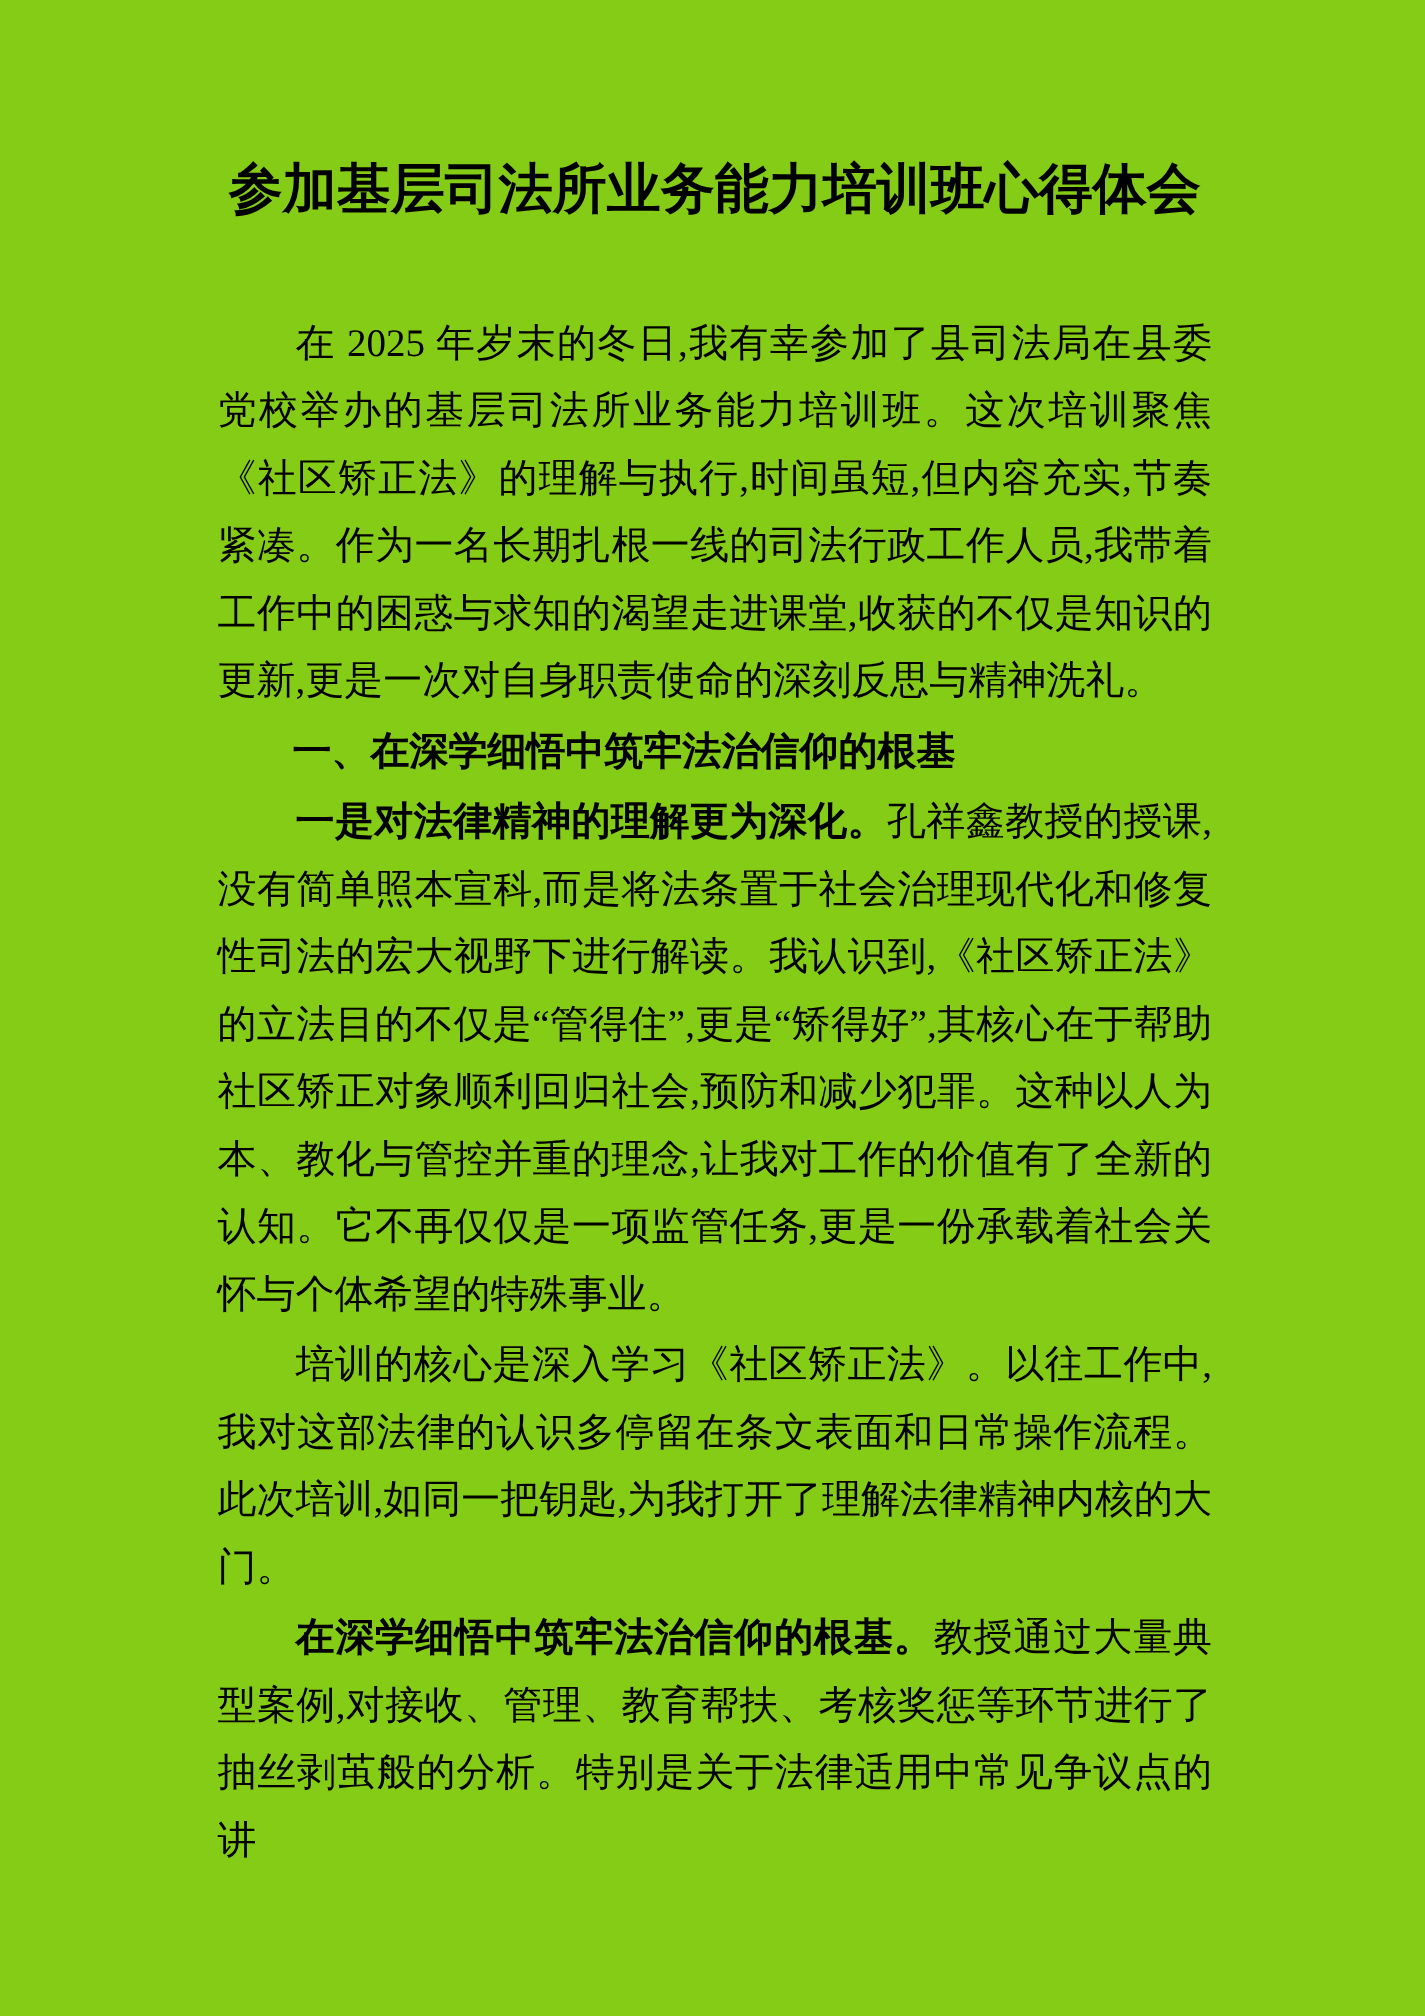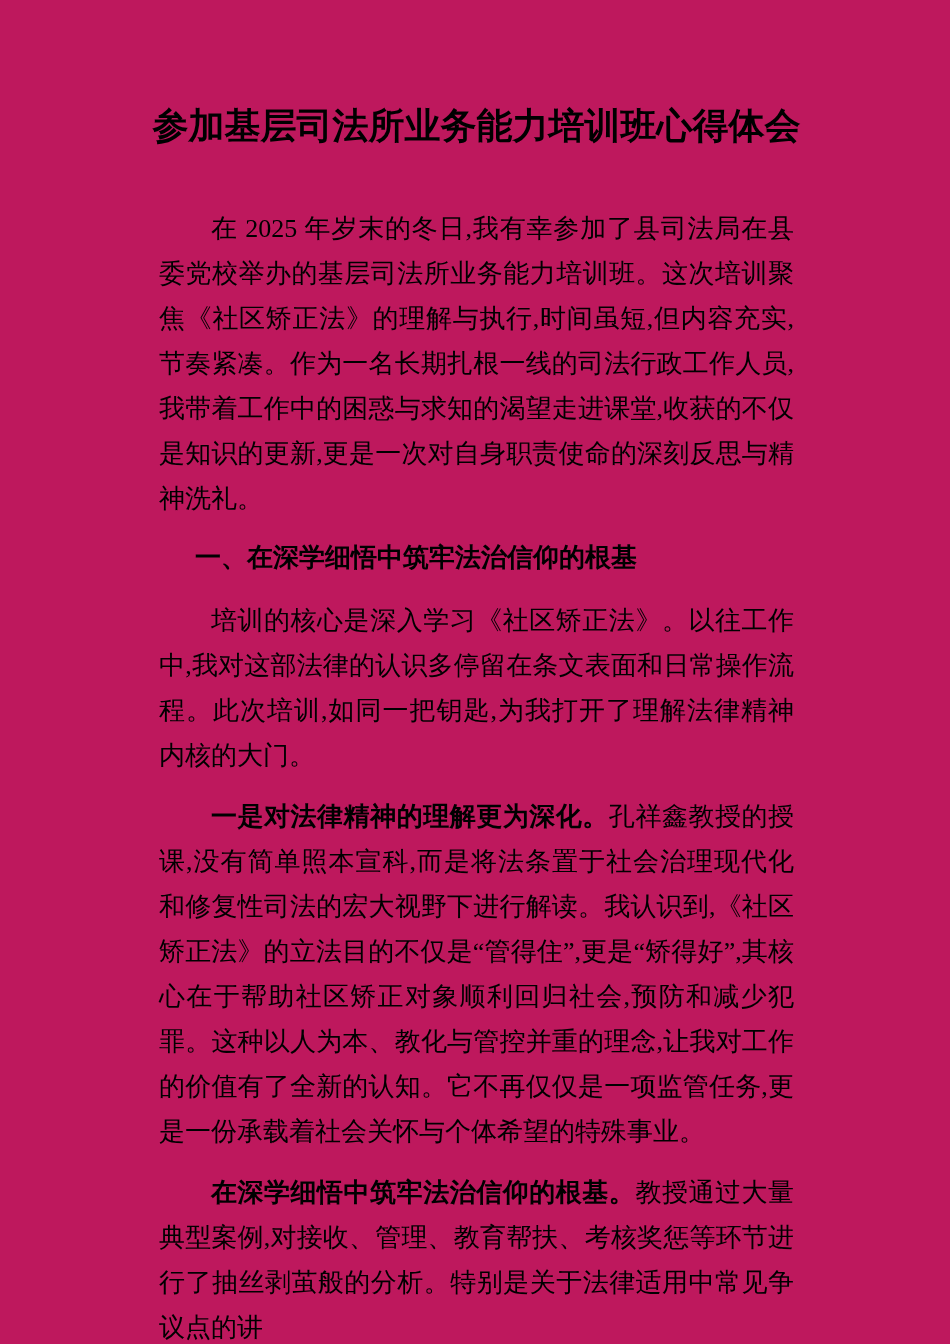--- a/index.html
+++ b/index.html
@@ -1,20 +1,20 @@
 <!DOCTYPE html>
 <html lang="zh"><head>
 <meta charset="utf-8">
 <style>
   html, body { margin: 0; padding: 0; background: #ffffff; }
   .page {
     position: relative;
     width: 950px;
     height: 1344px;
-    background: #be185d;
+    background: #84cc16;
     color: #000000;
     box-sizing: border-box;
     padding: 102px 140px 0 143px;
     overflow: hidden;
   }
   .doc-title {
     margin: 0;
     font-family: "Liberation Serif", "DejaVu Serif", serif;
     font-weight: bold;
     font-size: 36px;
@@ -26,41 +26,41 @@
   .doc-body {
     margin-top: 56px;
     font-family: "Liberation Serif", "DejaVu Serif", serif;
     font-size: 26px;
     line-height: 45px;
     text-align: justify;
     text-justify: inter-ideograph;
     color: #000000;
   }
   .doc-body p {
-    margin: 16px;
+    margin: 2px;
     text-indent: 2em;
   }
   .doc-body h2.section-heading {
     margin: 0;
-    font-family: Liberation Mono, monospace;
+    font-family: Liberation Serif, serif;
     font-weight: bold;
     font-size: 26px;
     line-height: 45px;
     text-indent: 2em;
   }
   .paragraph-lead {
     font-weight: bold;
     font-family: "Liberation Serif", "DejaVu Serif", serif;
   }
 </style>
 </head>
 <body>
 
 <div class="page">
   <h1 class="doc-title">参加基层司法所业务能力培训班心得体会</h1>
   <div class="doc-body" id="doc-body">
       <p><span>在 2025 年岁末的冬日,我有幸参加了县司法局在县委党校举办的基层司法所业务能力培训班。这次培训聚焦《社区矫正法》的理解与执行,时间虽短,但内容充实,节奏紧凑。作为一名长期扎根一线的司法行政工作人员,我带着工作中的困惑与求知的渴望走进课堂,收获的不仅是知识的更新,更是一次对自身职责使命的深刻反思与精神洗礼。</span></p>
       <h2 class="section-heading">一、在深学细悟中筑牢法治信仰的根基</h2>
+      <p><strong class="paragraph-lead">一是对法律精神的理解更为深化。</strong><span>孔祥鑫教授的授课,没有简单照本宣科,而是将法条置于社会治理现代化和修复性司法的宏大视野下进行解读。我认识到,《社区矫正法》的立法目的不仅是“管得住”,更是“矫得好”,其核心在于帮助社区矫正对象顺利回归社会,预防和减少犯罪。这种以人为本、教化与管控并重的理念,让我对工作的价值有了全新的认知。它不再仅仅是一项监管任务,更是一份承载着社会关怀与个体希望的特殊事业。</span></p>
       <p><span>培训的核心是深入学习《社区矫正法》。以往工作中,我对这部法律的认识多停留在条文表面和日常操作流程。此次培训,如同一把钥匙,为我打开了理解法律精神内核的大门。</span></p>
-      <p><strong class="paragraph-lead">一是对法律精神的理解更为深化。</strong><span>孔祥鑫教授的授课,没有简单照本宣科,而是将法条置于社会治理现代化和修复性司法的宏大视野下进行解读。我认识到,《社区矫正法》的立法目的不仅是“管得住”,更是“矫得好”,其核心在于帮助社区矫正对象顺利回归社会,预防和减少犯罪。这种以人为本、教化与管控并重的理念,让我对工作的价值有了全新的认知。它不再仅仅是一项监管任务,更是一份承载着社会关怀与个体希望的特殊事业。</span></p>
       <p><strong class="paragraph-lead">在深学细悟中筑牢法治信仰的根基。</strong><span>教授通过大量典型案例,对接收、管理、教育帮扶、考核奖惩等环节进行了抽丝剥茧般的分析。特别是关于法律适用中常见争议点的讲</span></p>
     </div>
 </div>
 
 </body></html>

